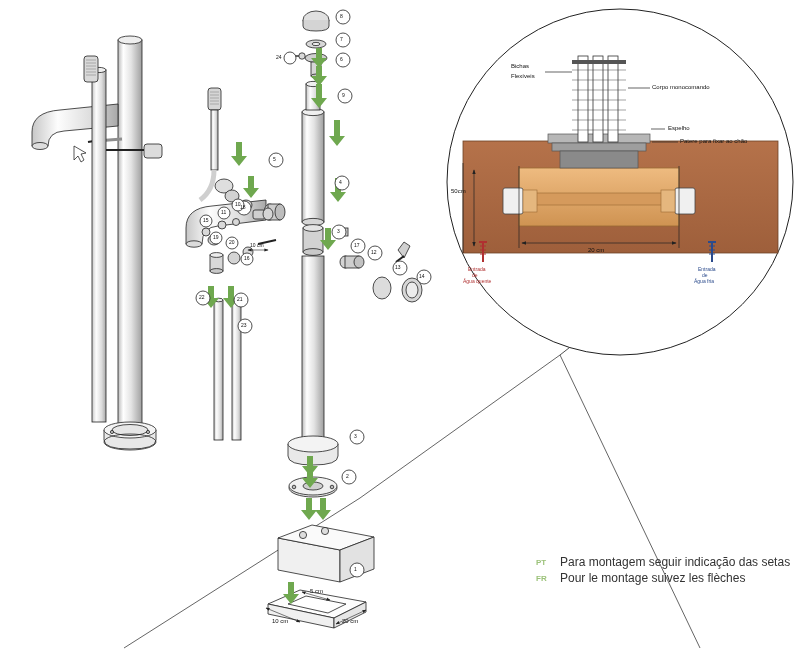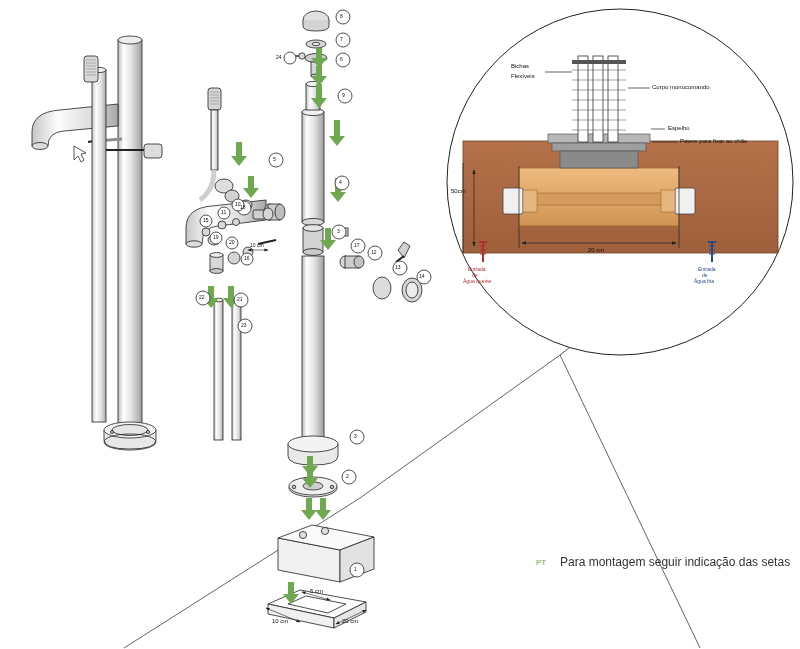--- a/index.html
+++ b/index.html
@@ -358,15 +358,19 @@
   <div class="lbl sm" style="left:310px;top:588px;">5 cm</div>
   <div class="lbl sm" style="left:272px;top:618px;">10 cm</div>
   <div class="lbl sm" style="left:342px;top:618px;">20 cm</div>
   <div class="lbl xs" style="left:250px;top:242px;">10 cm</div>
 
   <div class="legend">
     <div class="legend-row">
       <div class="legend-code">PT</div>
       <div class="legend-txt">Para montagem seguir indicação das setas</div>
     </div>
+    <div class="legend-row">
+      <div class="legend-code">FR</div>
+      <div class="legend-txt">Pour le montage suivez les flèches</div>
+    </div>
   </div>
 
 </div>
 
 </body></html>

